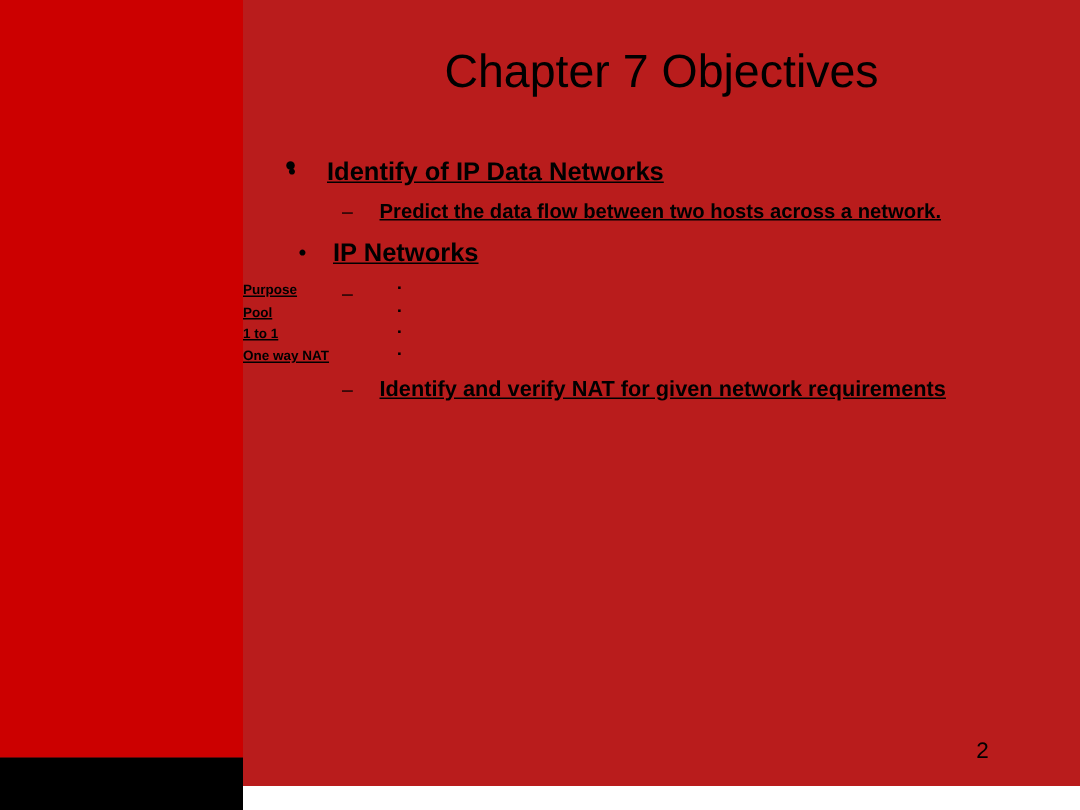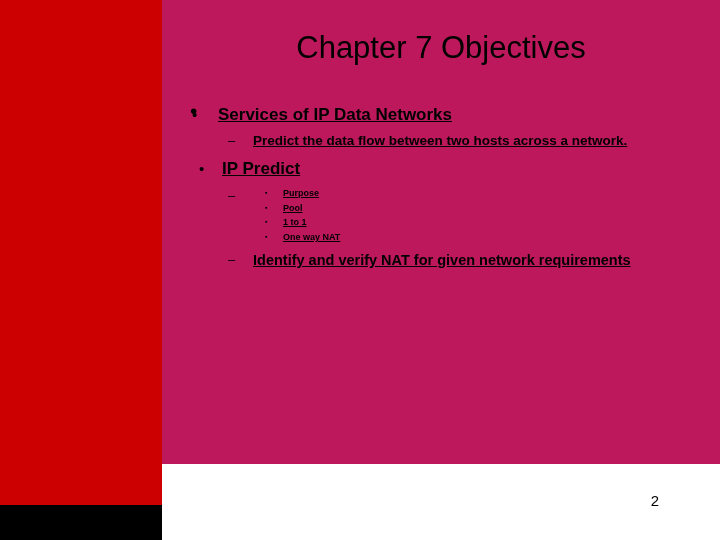--- a/index.html
+++ b/index.html
@@ -11,22 +11,22 @@
     height: 540px;
     background: #ffffff;
     font-family: "Liberation Sans", sans-serif;
     overflow: hidden;
     position: relative;
   }
   .slide {
     position: absolute;
     left: 0; top: 0;
     width: 720px;
-    height: 464px;
-    background: #be185d;
+    height: 524px;
+    background: #b91c1c;
   }
   
   .sidebar-red {
     position: absolute;
     left: 0;
     top: 0;
     width: 162px;
     height: 505px;
     background: #cc0000;
   }
@@ -150,21 +150,20 @@
     position: absolute;
     left: 66px;
     top: 0;
     font-size: 13px;
     line-height: 20px;
     font-weight: normal;
     text-decoration: none;
   }
   .bullet-l4 {
     position: relative;
-    padding-left: 121px;
     font-size: 9px;
     line-height: 14.7px;
     font-weight: bold;
     text-decoration: underline;
     color: #000000;
   }
   .bullet-l4 .mark {
     position: absolute;
     left: 103px;
     top: 0;
@@ -203,31 +202,31 @@
     <div class="slide-title">Chapter 7 Objectives</div>
 
     <div class="body-block">
 
       <div class="bullet-l1">
         <span class="mark">•</span>
       </div>
 
       <div class="bullet-l2">
         <span class="mark">•</span>
-        <span>Services of IP Data Networks</span>
+        <span>Identify of IP Data Networks</span>
       </div>
 
       <div class="bullet-l3">
         <span class="mark">–</span>
         <span>Predict the data flow between two hosts across a network.</span>
       </div>
 
       <div class="bullet-l2b">
         <span class="mark">•</span>
-        <span>IP Predict</span>
+        <span>IP Networks</span>
       </div>
 
       <div class="bullet-l3b">
         <span class="mark">–</span>
       </div>
 
       <div class="sub-list">
         <div class="bullet-l4">
           <span class="mark">▪</span>
           <span>Purpose</span>

